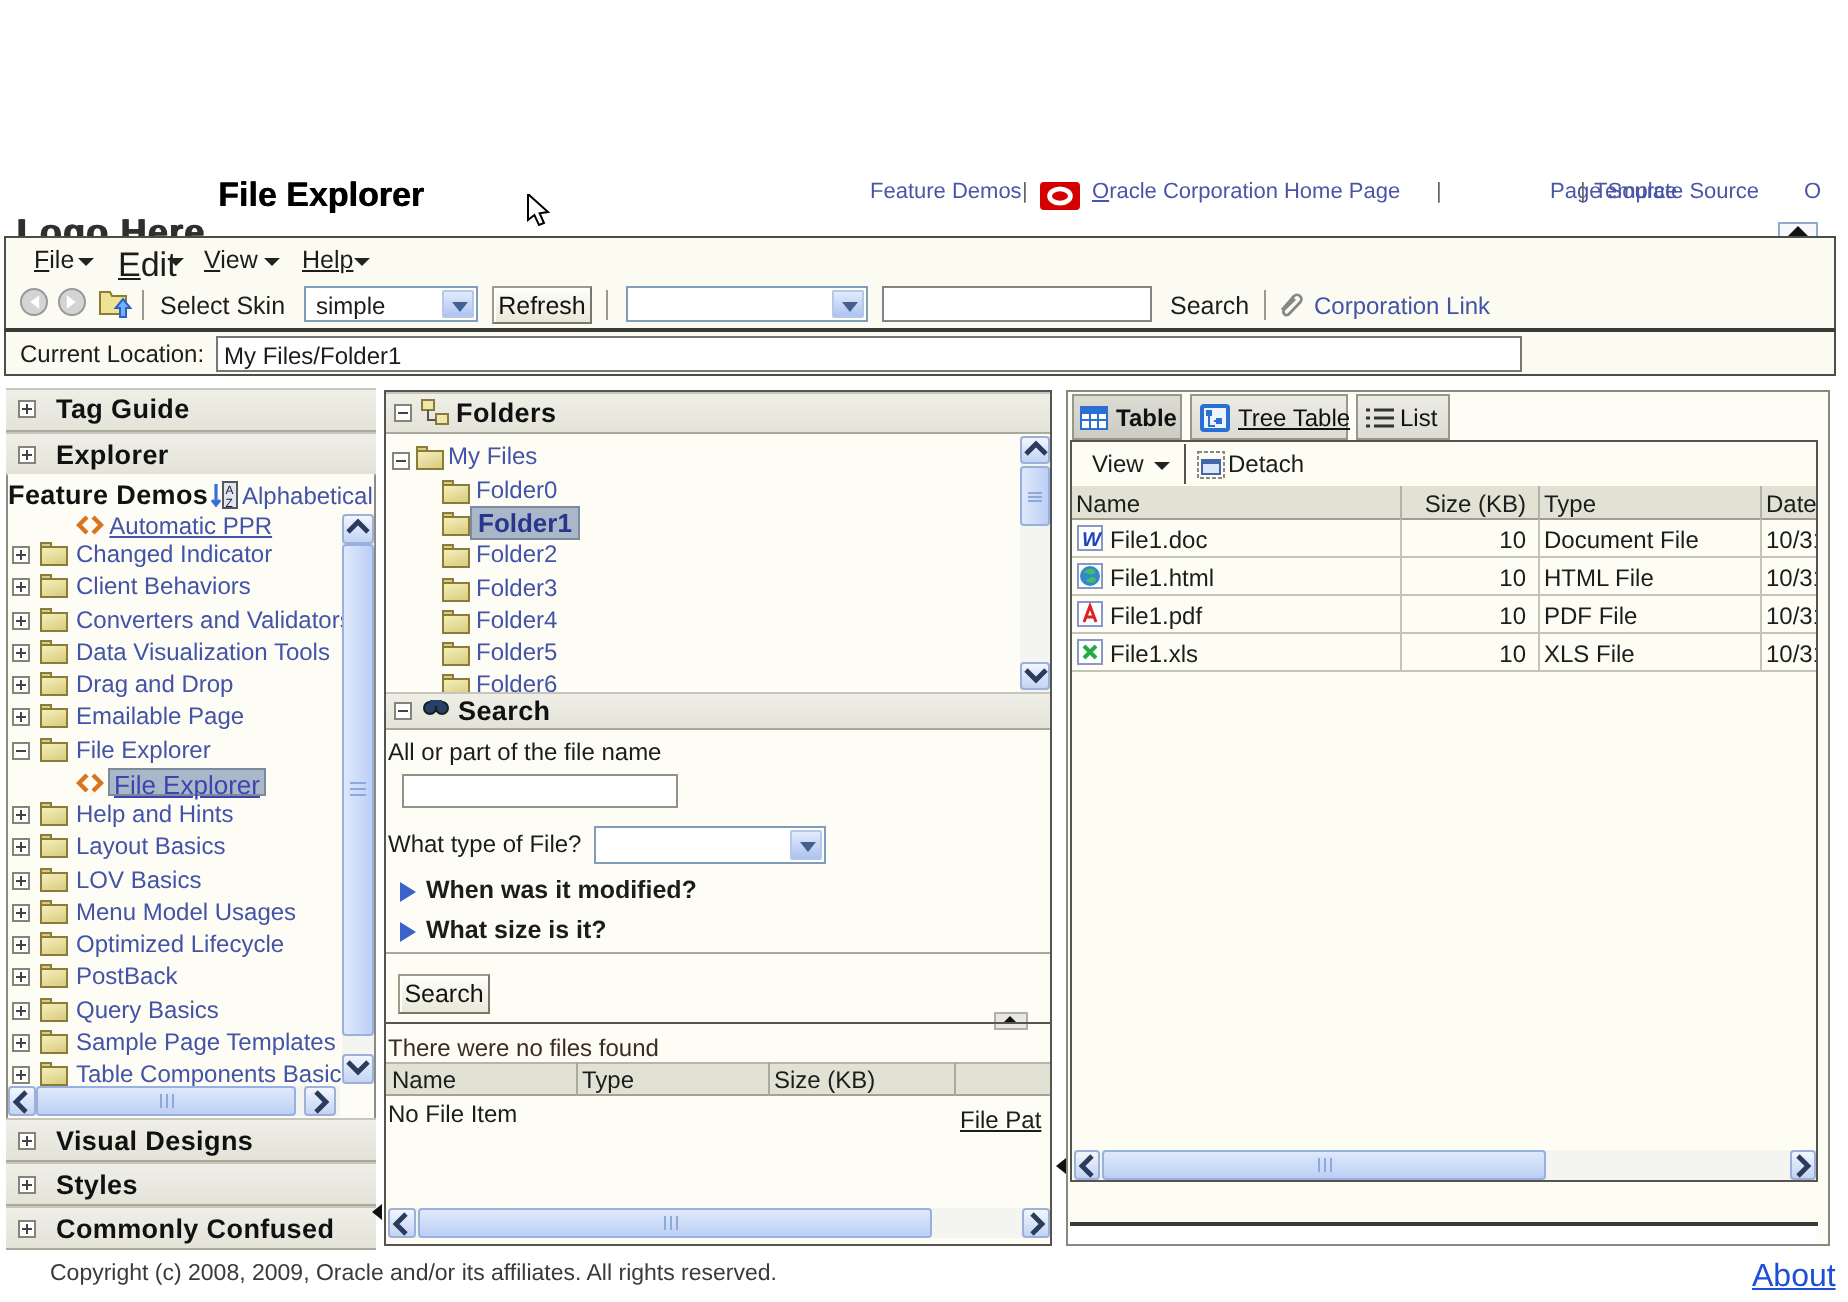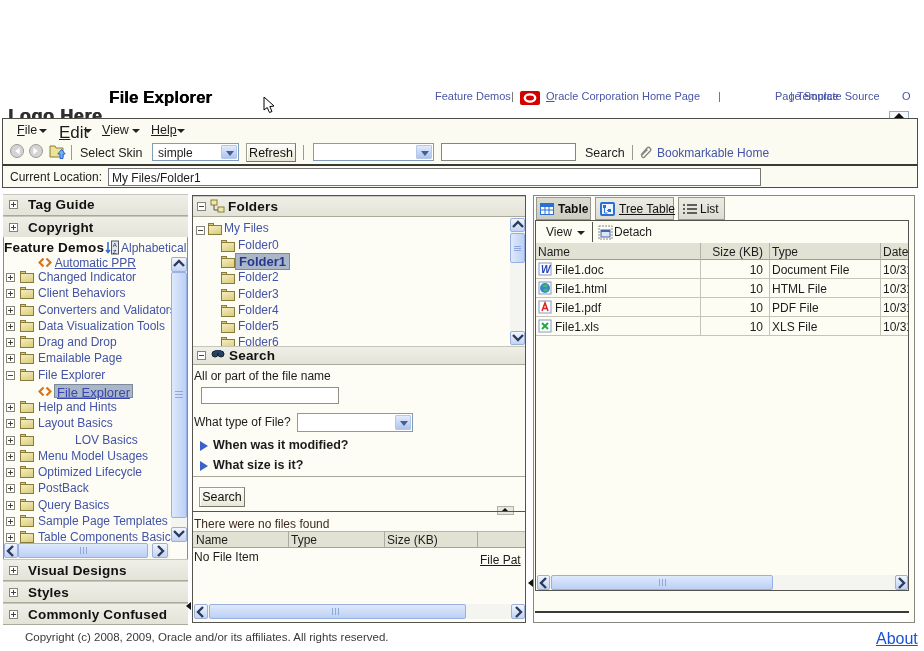--- a/index.html
+++ b/index.html
@@ -86,35 +86,35 @@
 <div class="sep" style="left:303px;top:145px;height:15px;"></div>
 <div class="xpsel" style="left:313px;top:143px;width:121px;height:18px;">
     <span class="ar"></span>
   </div>
 <div class="abs" style="left:441px;top:143px;width:135px;height:18px;background:#fff;border:1px solid #848484;box-sizing:border-box;"></div>
 <div class="abs blk" style="left:585px;top:146px;font-size:12.5px;">Search</div>
 <div class="sep" style="left:632px;top:145px;height:15px;"></div>
 <svg class="abs" style="left:638px;top:145px;" width="16" height="15" viewBox="0 0 16 15">
     <path d="M3,10 L9,3 a2.2,2.2 0 0 1 3.2,3 L6.5,12 a1.5,1.5 0 0 1 -2.4,-2.2 L9.5,4.5" fill="none" stroke="#888" stroke-width="1.4"></path>
   </svg>
-<div class="abs tt" style="left:657px;top:146px;">Bookmarkable Home</div>
+<div class="abs tt" style="left:657px;top:146px;">Corporation Link</div>
 
 <div class="bx" style="left:2px;top:166px;width:916px;height:22px;background:#fbfbf1;border-top:none;border-color:#4e4e48;"></div>
 <div class="abs blk" style="left:10px;top:170px;">Current Location:</div>
 <div class="abs" style="left:108px;top:168px;width:653px;height:18px;background:#fff;border:1px solid #777;box-sizing:border-box;"></div>
 <div class="abs blk" style="left:112px;top:171px;">My Files/Folder1</div>
 
 <div class="abs" style="left:3px;top:194px;width:185px;height:430px;border:1px solid #8c8c80;box-sizing:border-box;background:#fdfdf5;"></div>
 
 <div class="hdr" style="left:3px;top:194px;width:185px;height:22px;"></div>
 <div class="pm plus" style="left:9px;top:200px;"></div>
 <div class="abs hdrt" style="left:28px;top:197px;">Tag Guide</div>
 <div class="hdr" style="left:3px;top:216px;width:185px;height:22px;"></div>
 <div class="pm plus" style="left:9px;top:223px;"></div>
-<div class="abs hdrt" style="left:28px;top:220px;">Copyright</div>
+<div class="abs hdrt" style="left:28px;top:220px;">Explorer</div>
 
 <div class="abs" style="left:4px;top:237px;width:183px;height:20px;background:#fdfdf5;"></div>
 <div class="abs hdrt" style="left:4px;top:240px;">Feature Demos</div>
 <svg class="abs" style="left:105px;top:240px;" width="14" height="15" viewBox="0 0 14 15">
     <path d="M3,2 v10 M1,10 l2,2.5 2,-2.5" stroke="#3a6fd8" stroke-width="1.6" fill="none"></path>
     <rect x="6.5" y="1" width="7" height="13" fill="#dfe5f2" stroke="#55585e"></rect>
     <text x="7.8" y="7" font-size="6" fill="#222">A</text>
     <text x="7.8" y="13.5" font-size="6" fill="#222">Z</text>
   </svg>
 <div class="abs tt" style="left:121px;top:241px;">Alphabetical</div>
@@ -150,21 +150,21 @@
     </svg>
     <div class="abs" style="left:54px;top:383.75px;height:14px;background:#aab7c9;border:1px solid #7d8a9c;box-sizing:border-box;padding:0 2px;font-size:13px;color:#3a45b0;text-decoration:underline;">File Explorer</div>
     <div class="pm plus" style="left:6px;top:403px;"></div>
     <div class="fold" style="left:20px;top:401px;"></div>
     <div class="abs tt" style="left:38px;top:400px;">Help and Hints</div>
     <div class="pm plus" style="left:6px;top:419.25px;"></div>
     <div class="fold" style="left:20px;top:417.25px;"></div>
     <div class="abs tt" style="left:38px;top:416.25px;">Layout Basics</div>
     <div class="pm plus" style="left:6px;top:435.5px;"></div>
     <div class="fold" style="left:20px;top:433.5px;"></div>
-    <div class="abs tt" style="left:38px;top:432.5px;margin-left:37px;">LOV Basics</div>
+    <div class="abs tt" style="left:38px;top:432.5px;">LOV Basics</div>
     <div class="pm plus" style="left:6px;top:451.75px;"></div>
     <div class="fold" style="left:20px;top:449.75px;"></div>
     <div class="abs tt" style="left:38px;top:448.75px;">Menu Model Usages</div>
     <div class="pm plus" style="left:6px;top:468px;"></div>
     <div class="fold" style="left:20px;top:466px;"></div>
     <div class="abs tt" style="left:38px;top:465px;">Optimized Lifecycle</div>
     <div class="pm plus" style="left:6px;top:484.25px;"></div>
     <div class="fold" style="left:20px;top:482.25px;"></div>
     <div class="abs tt" style="left:38px;top:481.25px;">PostBack</div>
     <div class="pm plus" style="left:6px;top:500.5px;"></div>

